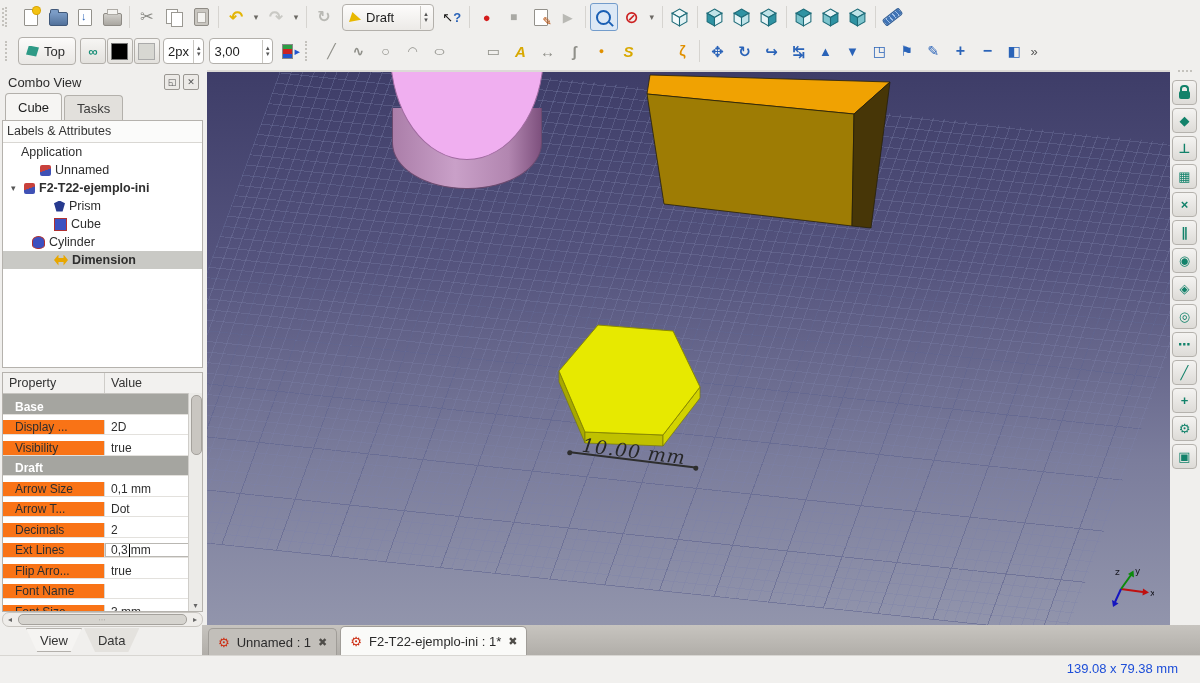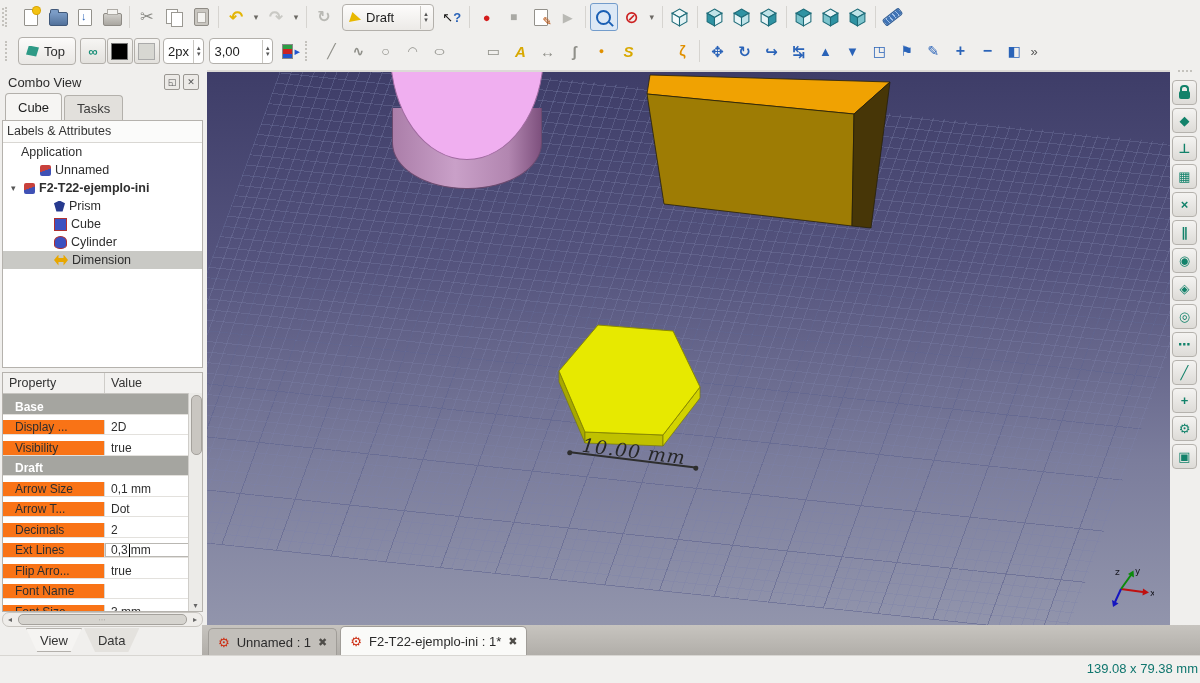--- a/index.html
+++ b/index.html
@@ -121,21 +121,21 @@
   #axes text{font-size:9px;fill:#15151d;font-family:"DejaVu Sans",sans-serif}
   
   #mdibar{position:absolute;left:202px;top:625px;right:0;height:30px;background:linear-gradient(#c7c4bf,#b1aea9);
           border-bottom:1px solid #8f8c87;display:flex;align-items:flex-end;padding-left:6px}
   .mtab{height:26px;display:inline-flex;align-items:center;gap:7px;padding:0 9px;font-size:13px;color:#2b2b2b;
         background:#c2bfba;border:1px solid #a09d98;border-bottom:none;border-radius:5px 5px 0 0;margin-right:3px}
   .mtab[data-active="true"]{background:#fafaf8;height:28px}
   .mtab .gear{color:#cc2d12;font-size:13px}
   .mtab .x{color:#4f4d49;font-size:11px;font-weight:bold}
   #statusbar{position:absolute;left:0;bottom:0;width:1200px;height:27px;background:#f1f0ee;border-top:1px solid #d8d6d2}
-  #statusbar .coords{position:absolute;right:2px;top:0;line-height:26px;font-size:13px;color:#0f766e}
+  #statusbar .coords{position:absolute;right:22px;top:0;line-height:26px;font-size:13px;color:#1d4ed8}
   .corner-grip{position:absolute;left:2px;top:8px;width:4px;height:18px;border-left:2px dotted #c4c2bd}
   .glyph{line-height:1}
 </style>
 </head>
 <body>
 
 <div id="tb1" class="tb">
   <span class="handle"></span>
   <span class="btn">
       <span class="icp new"></span>
@@ -455,30 +455,30 @@
           <span class="ticon" style="background:#273a8f;clip-path:polygon(50% 0,100% 25%,78% 100%,22% 100%,0 25%)"></span>
           <span class="tlabel" style="">Prism</span>
         </div>
 
         <div class="trow" data-sel="false" style="padding-left:38px">
           <span class="exp"></span>
           <span class="ticon" style="background:#3c50c0;border:1px solid #b03030"></span>
           <span class="tlabel" style="">Cube</span>
         </div>
 
-        <div class="trow" data-sel="false" style="padding-left:38px">
+        <div class="trow" data-sel="false" style="padding-left:16px">
           <span class="exp"></span>
           <span class="ticon" style="background:#3c50c0;border:1px solid #b03030;border-radius:50% 50% 45% 45%/40% 40% 30% 30%"></span>
           <span class="tlabel" style="">Cylinder</span>
         </div>
 
         <div class="trow" data-sel="true" style="padding-left:38px">
           <span class="exp"></span>
           <span class="ticon" style="background:#e8a700;clip-path:polygon(0 50%,32% 0,32% 32%,68% 32%,68% 0,100% 50%,68% 100%,68% 68%,32% 68%,32% 100%);width:14px"></span>
-          <span class="tlabel" style="font-weight:normal">Dimension</span>
+          <span class="tlabel" style="font-weight:bold">Dimension</span>
         </div>
       </div>
   </div>
   <div id="propbox">
     <div id="prophdr">
       <span class="c1">Property</span>
       <span class="c2">Value</span>
     </div>
     <div>
 

